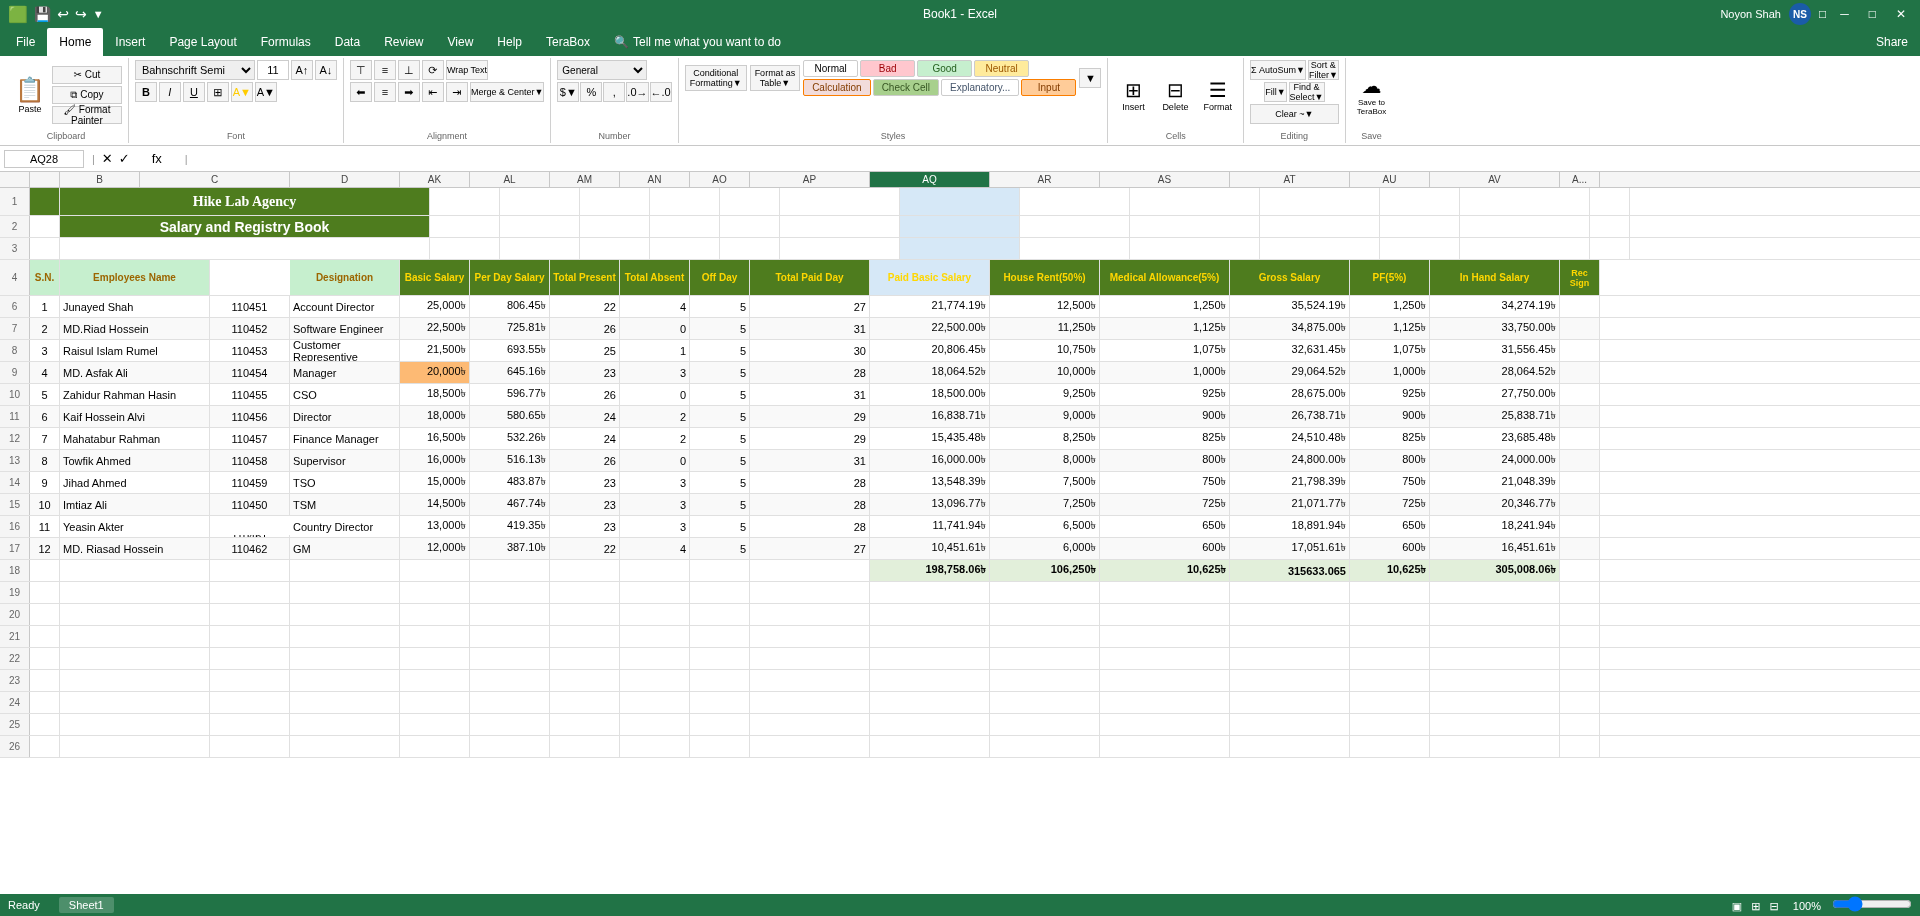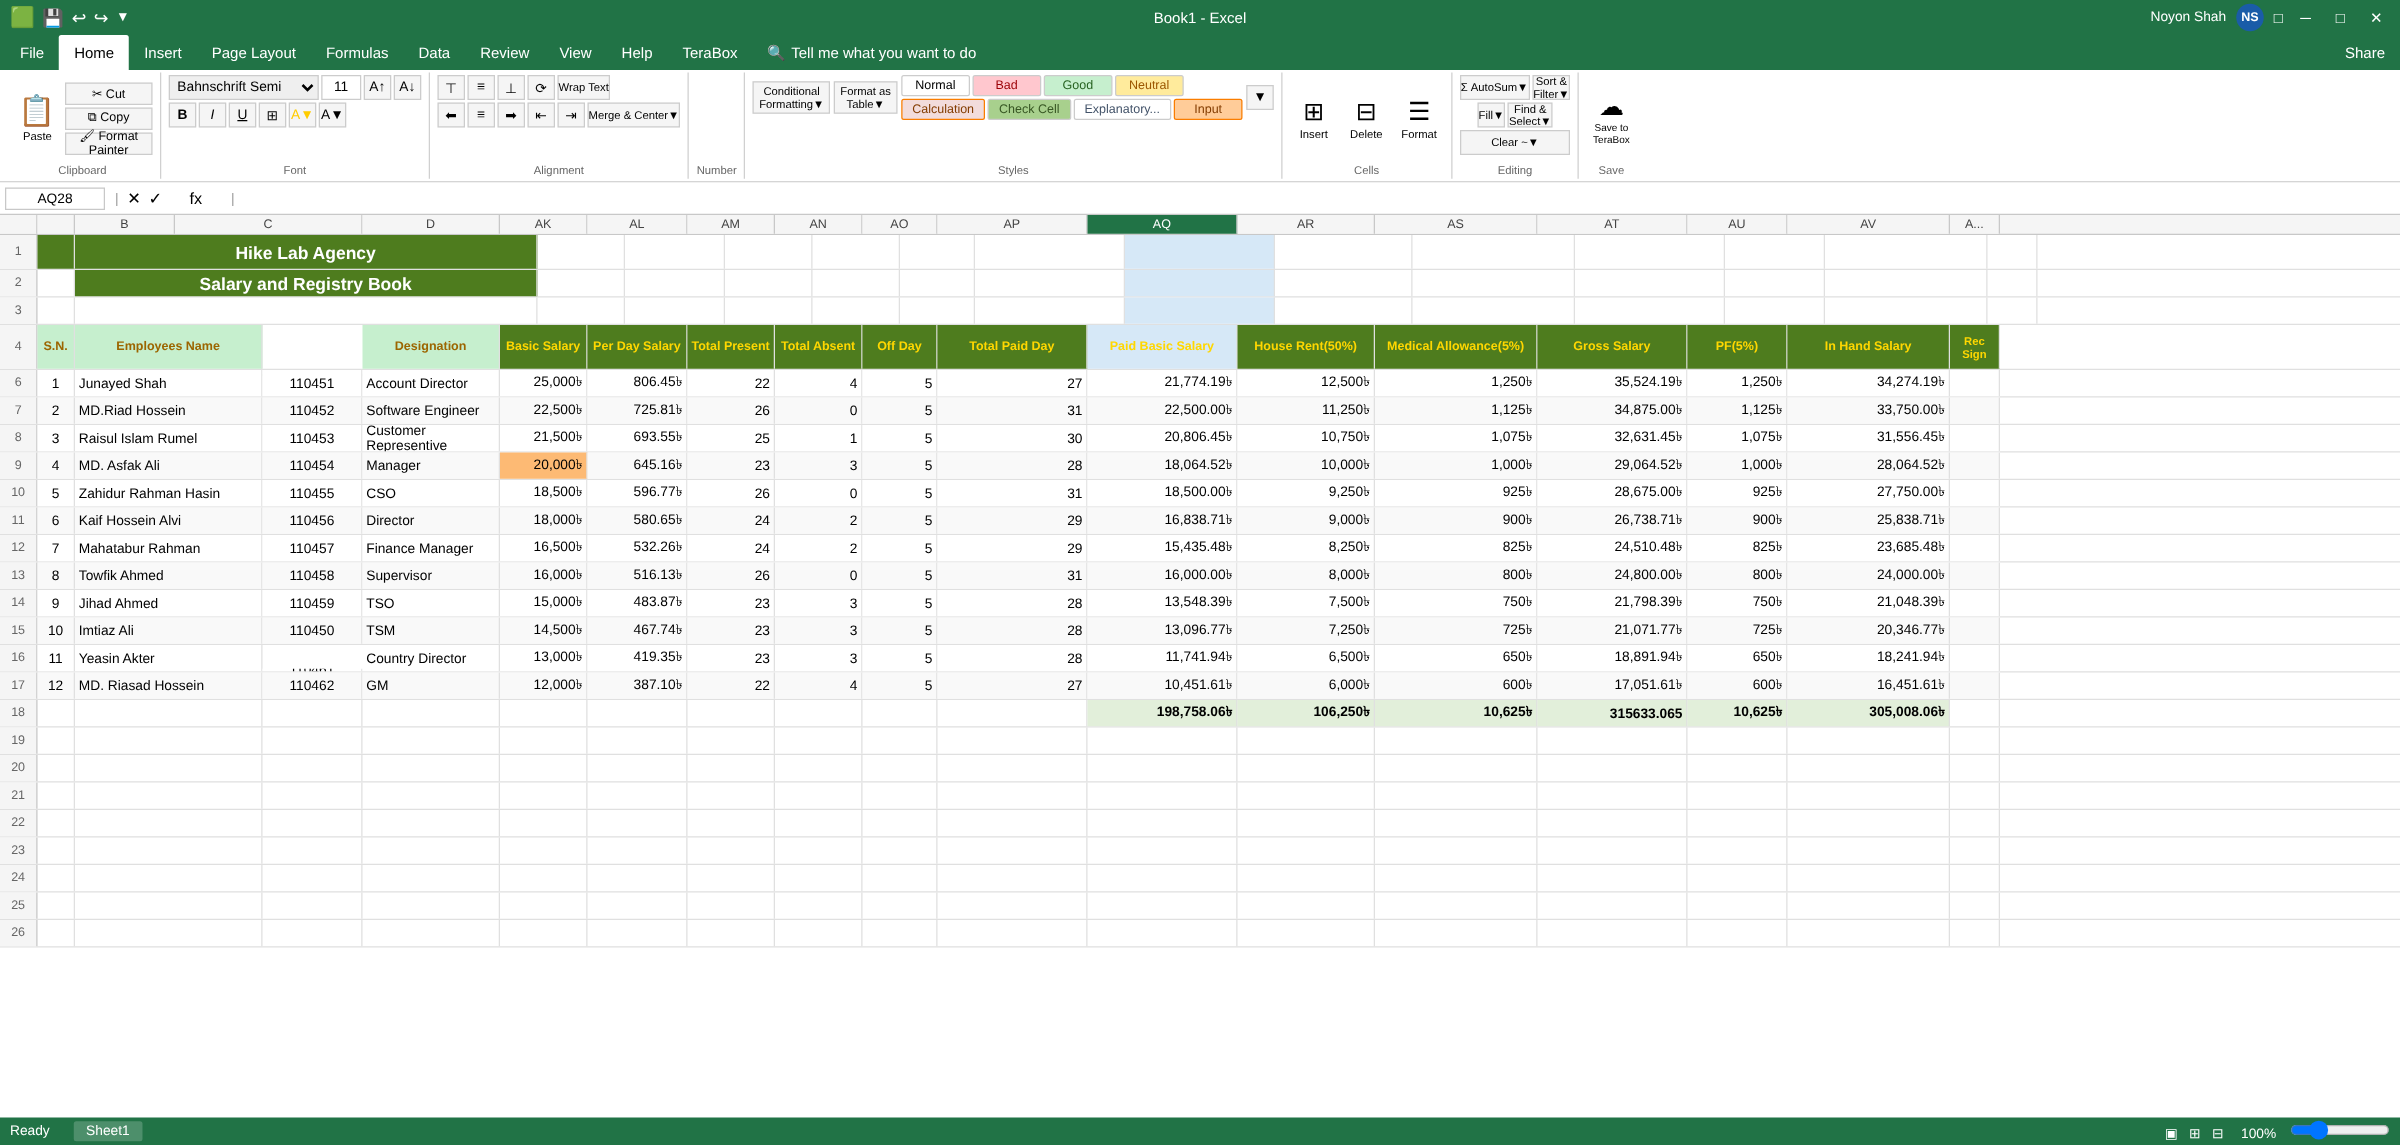--- a/index.html
+++ b/index.html
@@ -353,20 +353,32 @@
           <button class="format-btn">➡</button>
           <button class="format-btn">⇤</button>
           <button class="format-btn">⇥</button>
           <button class="format-btn" style="font-size:9px;">Merge &amp; Center▼</button>
         </div>
       </div>
       <div class="ribbon-group-label">Alignment</div>
     </div>
 
     <div class="ribbon-group">
+      <div class="ribbon-group-content" style="flex-direction:column;align-items:flex-start;gap:2px;">
+        <select class="num-format-select">
+          <option>General</option>
+        </select>
+        <div style="display:flex;gap:1px;">
+          <button class="format-btn">$▼</button>
+          <button class="format-btn">%</button>
+          <button class="format-btn">,</button>
+          <button class="format-btn">.0→</button>
+          <button class="format-btn">←.0</button>
+        </div>
+      </div>
       <div class="ribbon-group-label">Number</div>
     </div>
 
     <div class="ribbon-group" style="min-width:300px;">
       <div class="ribbon-group-content" style="flex-direction:column;gap:3px;">
         <div style="display:flex;gap:3px;align-items:center;">
           <button class="format-btn" style="font-size:9px;padding:2px 4px;height:auto;">Conditional<br>Formatting▼</button>
           <button class="format-btn" style="font-size:9px;padding:2px 4px;height:auto;">Format as<br>Table▼</button>
           <div style="display:flex;flex-direction:column;gap:2px;">
             <div style="display:flex;gap:2px;">
@@ -463,21 +475,21 @@
       <div class="col-header" style="width:80px;min-width:80px;">AU</div>
       <div class="col-header" style="width:130px;min-width:130px;">AV</div>
       <div class="col-header" style="width:40px;min-width:40px;">A...</div>
     </div>
 
     <div class="grid-body">
 
       <div class="grid-row" style="height:28px;">
         <div class="row-num">1</div>
         <div class="cell title-merged" style="width:30px;min-width:30px;"></div>
-        <div class="cell title-merged" style="width:370px;min-width:370px;">Hike Lab Agency</div>
+        <div class="cell title-merged" style="width:370px;min-width:370px;font-family:Liberation Serif, serif;">Hike Lab Agency</div>
         <div class="cell" style="width:70px;"></div>
         <div class="cell" style="width:80px;"></div>
         <div class="cell" style="width:70px;"></div>
         <div class="cell" style="width:70px;"></div>
         <div class="cell" style="width:60px;"></div>
         <div class="cell" style="width:120px;"></div>
         <div class="cell selected" style="width:120px;"></div>
         <div class="cell" style="width:110px;"></div>
         <div class="cell" style="width:130px;"></div>
         <div class="cell" style="width:120px;"></div>

